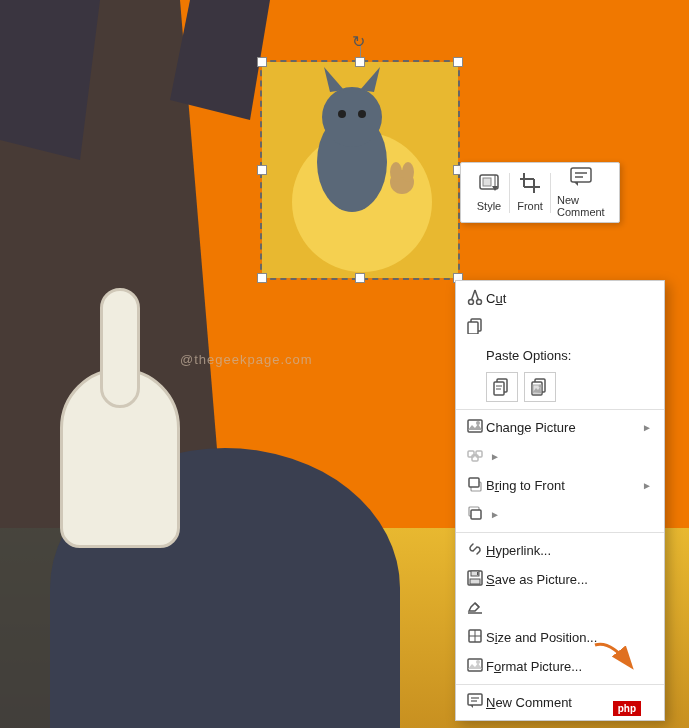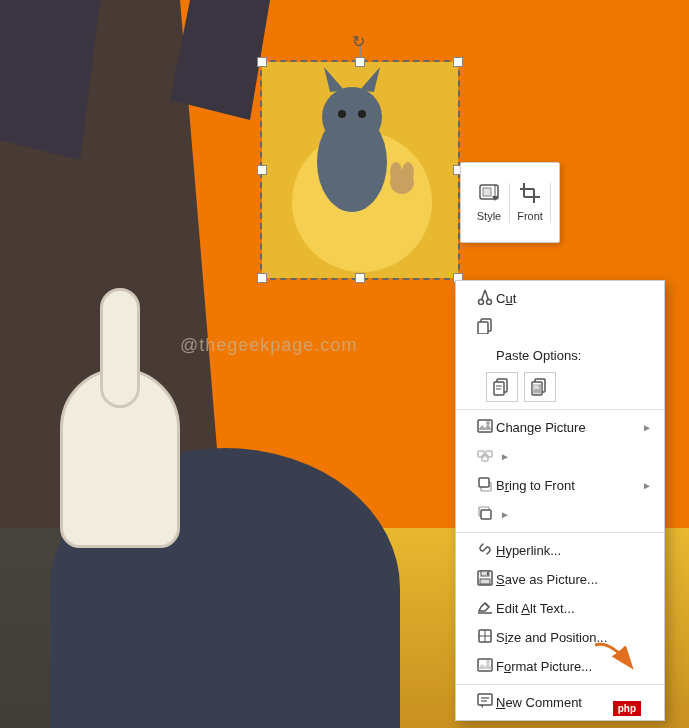--- a/index.html
+++ b/index.html
@@ -88,21 +88,21 @@
     
     .mini-toolbar {
       position: absolute;
       top: 162px;
       left: 460px;
       background: white;
       border: 1px solid #ccc;
       box-shadow: 2px 2px 6px rgba(0,0,0,0.2);
       display: flex;
       align-items: center;
-      padding: 16px 8px;
+      padding: 0 8px;
       gap: 0;
       z-index: 20;
       border-radius: 2px;
     }
 
     .toolbar-item {
       display: flex;
       flex-direction: column;
       align-items: center;
       padding: 4px 6px;
@@ -133,21 +133,21 @@
       border: 1px solid #ccc;
       box-shadow: 4px 4px 12px rgba(0,0,0,0.25);
       width: 210px;
       z-index: 30;
       padding: 3px 0;
     }
 
     .menu-item {
       display: flex;
       align-items: center;
-      padding: 5px 12px 5px 18px;
+      padding: 5px 12px 5px 8px;
       cursor: pointer;
       position: relative;
       white-space: nowrap;
       color: #222;
       font-size: 13px;
       min-height: 26px;
     }
 
     .menu-item.disabled {
       color: #999;
@@ -199,24 +199,24 @@
       display: flex;
       align-items: center;
       justify-content: center;
       font-size: 14px;
       color: #555;
     }
 
     
     .watermark {
       position: absolute;
-      top: 335px;
+      top: 352px;
       left: 180px;
       color: rgba(200,180,160,0.7);
-      font-size: 18px;
+      font-size: 13px;
       z-index: 5;
       letter-spacing: 1px;
     }
 
     
     .dark-shape-left {
       position: absolute;
       left: 0;
       top: 0;
       width: 260px;
@@ -373,20 +373,31 @@
       <svg width="20" height="20" viewBox="0 0 20 20">
         <line x1="4" y1="0" x2="4" y2="14" stroke="#555" stroke-width="2"></line>
         <line x1="4" y1="14" x2="20" y2="14" stroke="#555" stroke-width="2"></line>
         <line x1="0" y1="6" x2="14" y2="6" stroke="#555" stroke-width="2"></line>
         <line x1="14" y1="6" x2="14" y2="20" stroke="#555" stroke-width="2"></line>
       </svg>
     </span>
     <span>Front</span>
   </div>
   <div class="toolbar-sep"></div>
+  <div class="toolbar-item">
+    <span class="toolbar-icon">
+      <svg width="22" height="20" viewBox="0 0 22 20">
+        <rect x="1" y="1" width="20" height="14" rx="2" fill="none" stroke="#555" stroke-width="1.5"></rect>
+        <polygon points="4,15 8,19 8,15" fill="#555"></polygon>
+        <line x1="5" y1="6" x2="17" y2="6" stroke="#555" stroke-width="1.5"></line>
+        <line x1="5" y1="10" x2="13" y2="10" stroke="#555" stroke-width="1.5"></line>
+      </svg>
+    </span>
+    <span>New<br>Comment</span>
+  </div>
 </div>
 
 <div class="context-menu">
 
   <div class="menu-item">
     <span class="menu-icon">
       <svg width="16" height="16" viewBox="0 0 16 16">
         <circle cx="4" cy="13" r="2.5" fill="none" stroke="#555" stroke-width="1.5"></circle>
         <circle cx="12" cy="13" r="2.5" fill="none" stroke="#555" stroke-width="1.5"></circle>
         <line x1="8" y1="1" x2="4.5" y2="11" stroke="#555" stroke-width="1.5"></line>
@@ -502,21 +513,20 @@
   </div>
 
   <div class="menu-item">
     <span class="menu-icon">
       <svg width="16" height="16" viewBox="0 0 16 16">
         <path d="M2 12 L4 8 L8 4 L12 8 L8 12 Z" fill="none" stroke="#555" stroke-width="1.5"></path>
         <line x1="8" y1="4" x2="12" y2="8" stroke="#555" stroke-width="1.5"></line>
         <line x1="1" y1="14" x2="15" y2="14" stroke="#555" stroke-width="1.5"></line>
       </svg>
     </span>
-    <span class="menu-label">Edit <span class="underline-char">A</span>lt Text...</span>
   </div>
 
   <div class="menu-item">
     <span class="menu-icon">
       <svg width="16" height="16" viewBox="0 0 16 16">
         <rect x="2" y="2" width="12" height="12" rx="1" fill="none" stroke="#555" stroke-width="1.5"></rect>
         <line x1="2" y1="8" x2="14" y2="8" stroke="#555" stroke-width="1"></line>
         <line x1="8" y1="2" x2="8" y2="14" stroke="#555" stroke-width="1"></line>
       </svg>
     </span>

